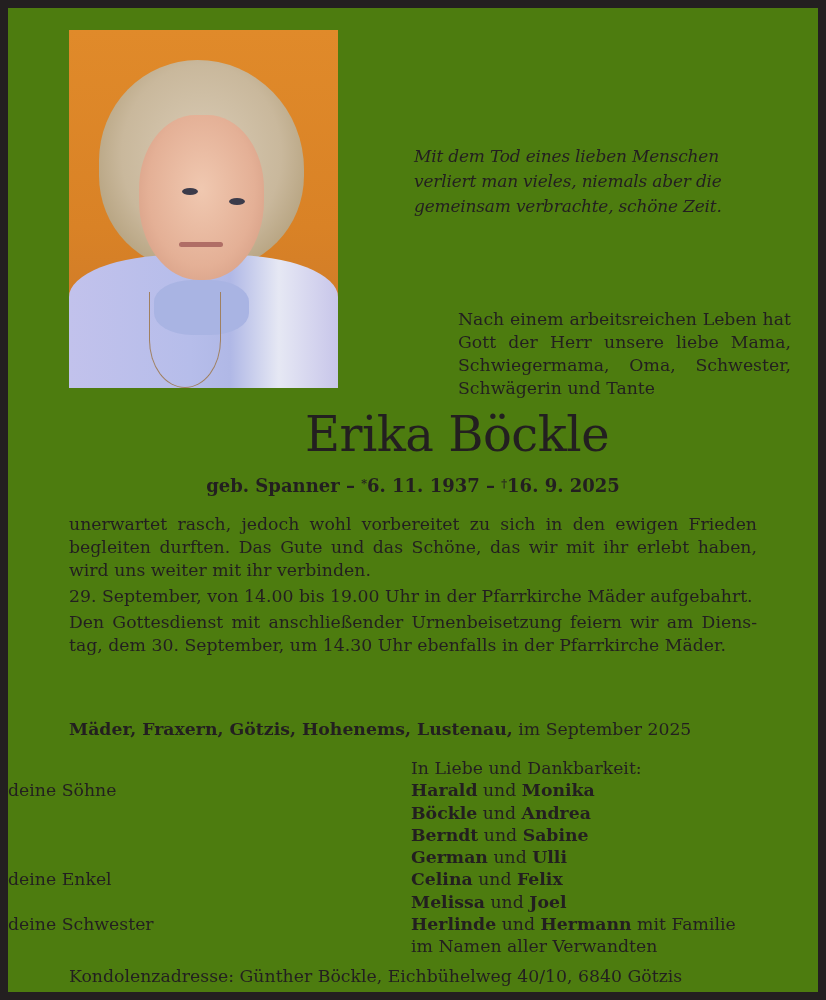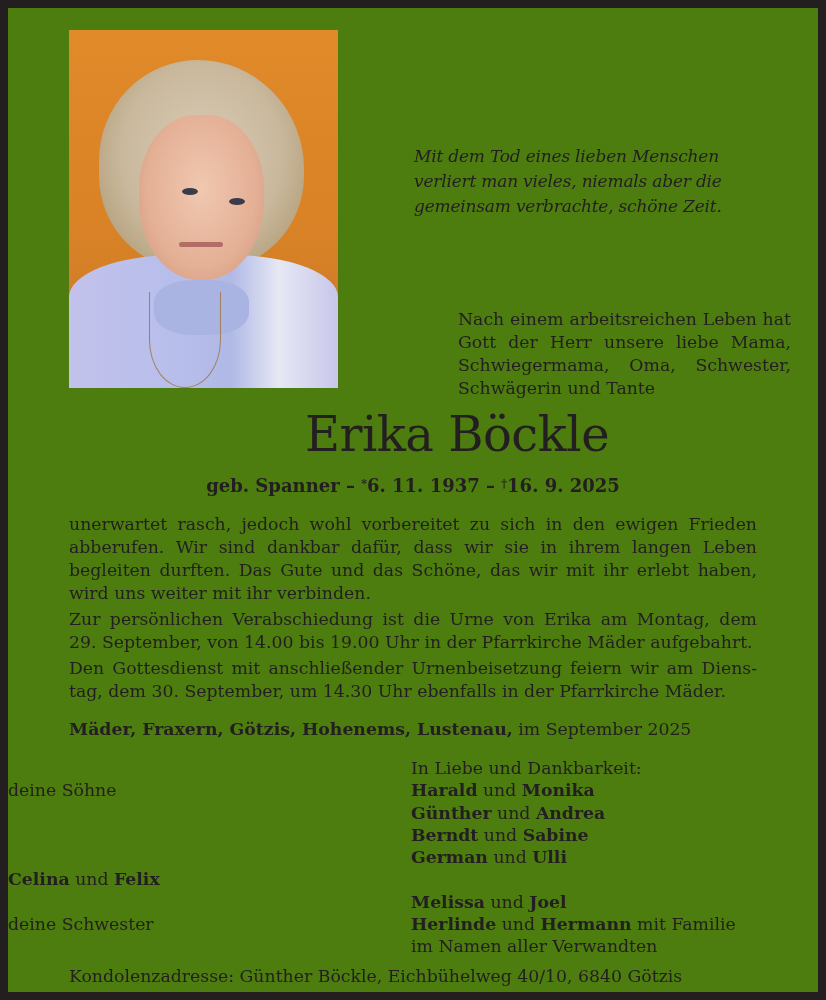--- a/index.html
+++ b/index.html
@@ -78,26 +78,24 @@
     <span>geb. Spanner</span>
     <span>–</span>
     <sup>*</sup><span>6. 11. 1937</span>
     <span>–</span>
     <sup>†</sup><span>16. 9. 2025</span>
   </div>
 
   <div class="body">
     <div class="para">
       <div>unerwartet rasch, jedoch wohl vorbereitet zu sich in den ewigen Frieden</div>
-      <div>abberufen. Wir sind dankbar dafür, dass wir sie in ihrem langen Leben</div>
       <div>begleiten durften. Das Gute und das Schöne, das wir mit ihr erlebt haben,</div>
       <div class="last">wird uns weiter mit ihr verbinden.</div>
     </div>
     <div class="para">
-      <div>Zur persönlichen Verabschiedung ist die Urne von Erika am Montag, dem</div>
       <div class="last">29. September, von 14.00 bis 19.00 Uhr in der Pfarrkirche Mäder aufgebahrt.</div>
     </div>
     <div class="para">
       <div>Den Gottesdienst mit anschließender Urnenbeisetzung feiern wir am Diens-</div>
       <div class="last">tag, dem 30. September, um 14.30 Uhr ebenfalls in der Pfarrkirche Mäder.</div>
     </div>
   </div>
 
   <div class="places">
     <b>Mäder, Fraxern, Götzis, Hohenems, Lustenau,</b>
@@ -108,31 +106,32 @@
     <div class="frow">
       <div class="lbl"></div>
       <div class="val">In Liebe und Dankbarkeit:</div>
     </div>
     <div class="frow">
       <div class="lbl">deine Söhne</div>
       <div class="val"><b>Harald</b> <span>und</span> <b>Monika</b></div>
     </div>
     <div class="frow">
       <div class="lbl"></div>
-      <div class="val"><b>Günther</b> <span>und</span> <b>Andrea</b></div>
+      <div class="val"><b>Böckle</b> <span>und</span> <b>Andrea</b></div>
     </div>
     <div class="frow">
       <div class="lbl"></div>
       <div class="val"><b>Berndt</b> <span>und</span> <b>Sabine</b></div>
     </div>
     <div class="frow">
       <div class="lbl"></div>
       <div class="val"><b>German</b> <span>und</span> <b>Ulli</b></div>
     </div>
     <div class="frow">
+      <div class="lbl">deine Enkel</div>
       <div class="val"><b>Celina</b> <span>und</span> <b>Felix</b></div>
     </div>
     <div class="frow">
       <div class="lbl"></div>
       <div class="val"><b>Melissa</b> <span>und</span> <b>Joel</b></div>
     </div>
     <div class="frow">
       <div class="lbl">deine Schwester</div>
       <div class="val"><b>Herlinde</b> <span>und</span> <b>Hermann</b> <span>mit Familie</span></div>
     </div>

